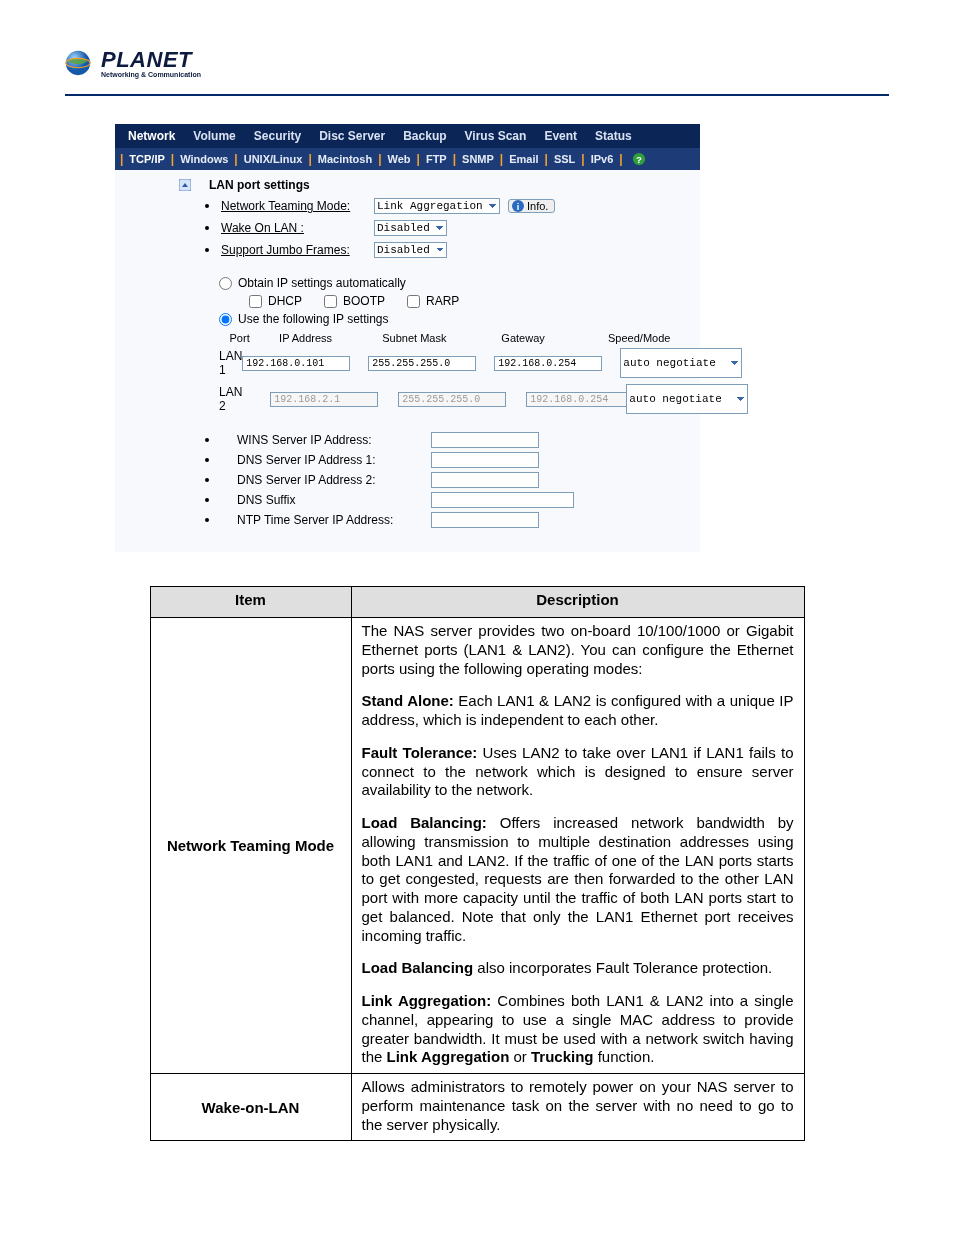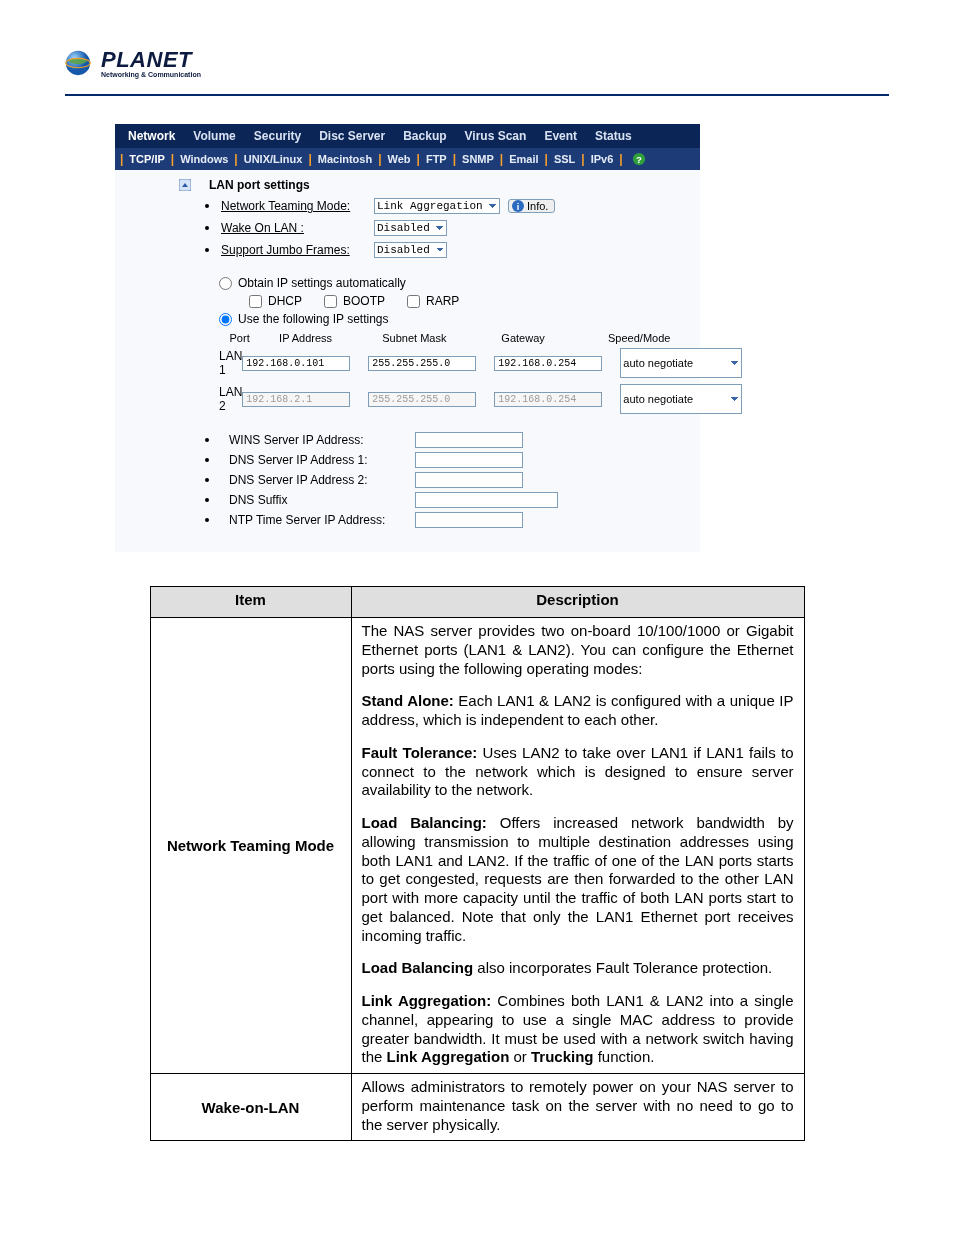--- a/index.html
+++ b/index.html
@@ -38,26 +38,26 @@
 
   .tbl { margin-left:96px; margin-top:6px; }
   .tbl .hdr, .tbl .row { display:flex; align-items:center; }
   .tbl .hdr div { text-align:center; font-size:11px; padding-bottom:4px; }
   .col-port { width:50px; }
   .col-ip { width:110px; margin-right:18px; }
   .col-mask { width:110px; margin-right:18px; }
   .col-gw { width:110px; margin-right:18px; }
   .col-speed { width:128px; }
   .tbl input[type=text] { width:100px; font-family:"Courier New", monospace; font-size:10px; border:1px solid #7e9db9; padding:1px 3px; }
-  .tbl select { width:122px; font-family:Liberation Sans, sans-serif; font-size:11px; border:1px solid #7e9db9; background:#fff; padding:8px 2px; }
+  .tbl select { width:122px; font-family:Liberation Mono, monospace; font-size:11px; border:1px solid #7e9db9; background:#fff; padding:8px 2px; }
   .tbl .row { margin-bottom:6px; }
-  .disabled-input { color:#9b9b9b; background:#f6f6f6; }
+  .disabled-input { color:#9b9b9b; background:#f6f6f6;margin-left:28px; }
 
   .srv-block { margin-top:18px; }
-  .srv-row { display:flex; align-items:center; margin-left:82px; margin-top:4px; gap:16px; }
+  .srv-row { display:flex; align-items:center; margin-left:82px; margin-top:4px; gap:24px; }
   .srv-row .lbl2 { width:170px; }
   .srv-row input[type=text] { width:100px; border:1px solid #7e9db9; font-family:"Courier New", monospace; font-size:11px; padding:1px 3px; }
   .srv-row.last input[type=text] { width:135px; }
 
   
   .doc-table { width:655px; margin:34px auto 0 auto; border-collapse:collapse; font-family: Arial, Helvetica, sans-serif; font-size:15px; }
   .doc-table th, .doc-table td { border:1.5px solid #000; padding:4px 10px; vertical-align:top; }
   .doc-table th { background:#dfdfdf; font-weight:bold; text-align:center; height:22px; }
   .doc-table td.item { width:180px; text-align:center; font-weight:bold; vertical-align:middle; }
   .doc-table td.desc p { margin:0 0 14px 0; text-align:justify; line-height:1.25; }

